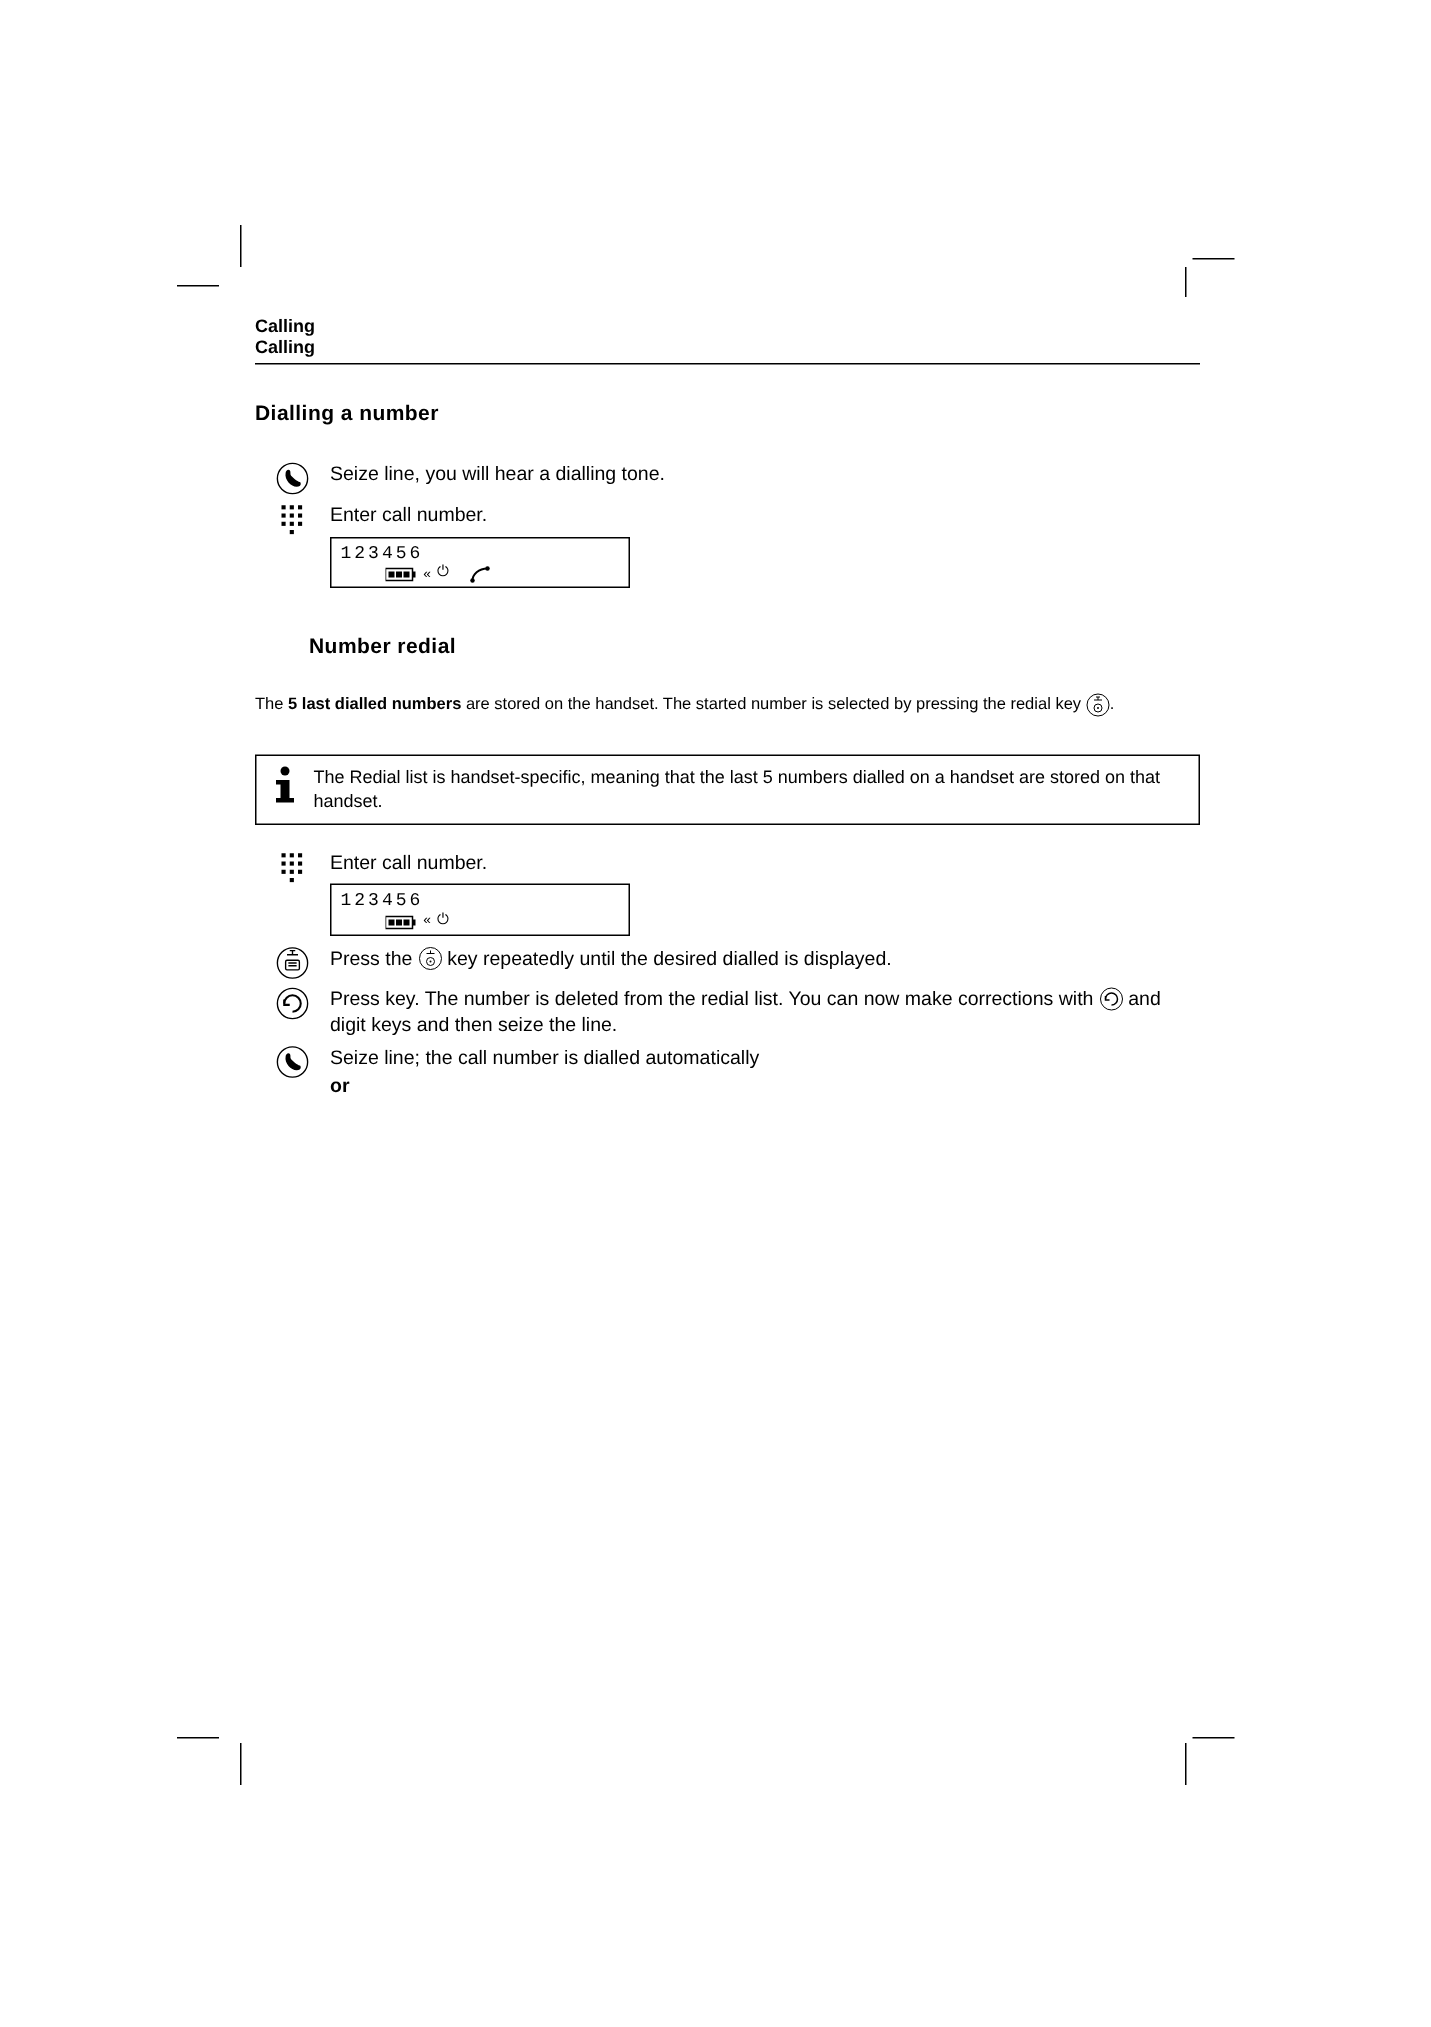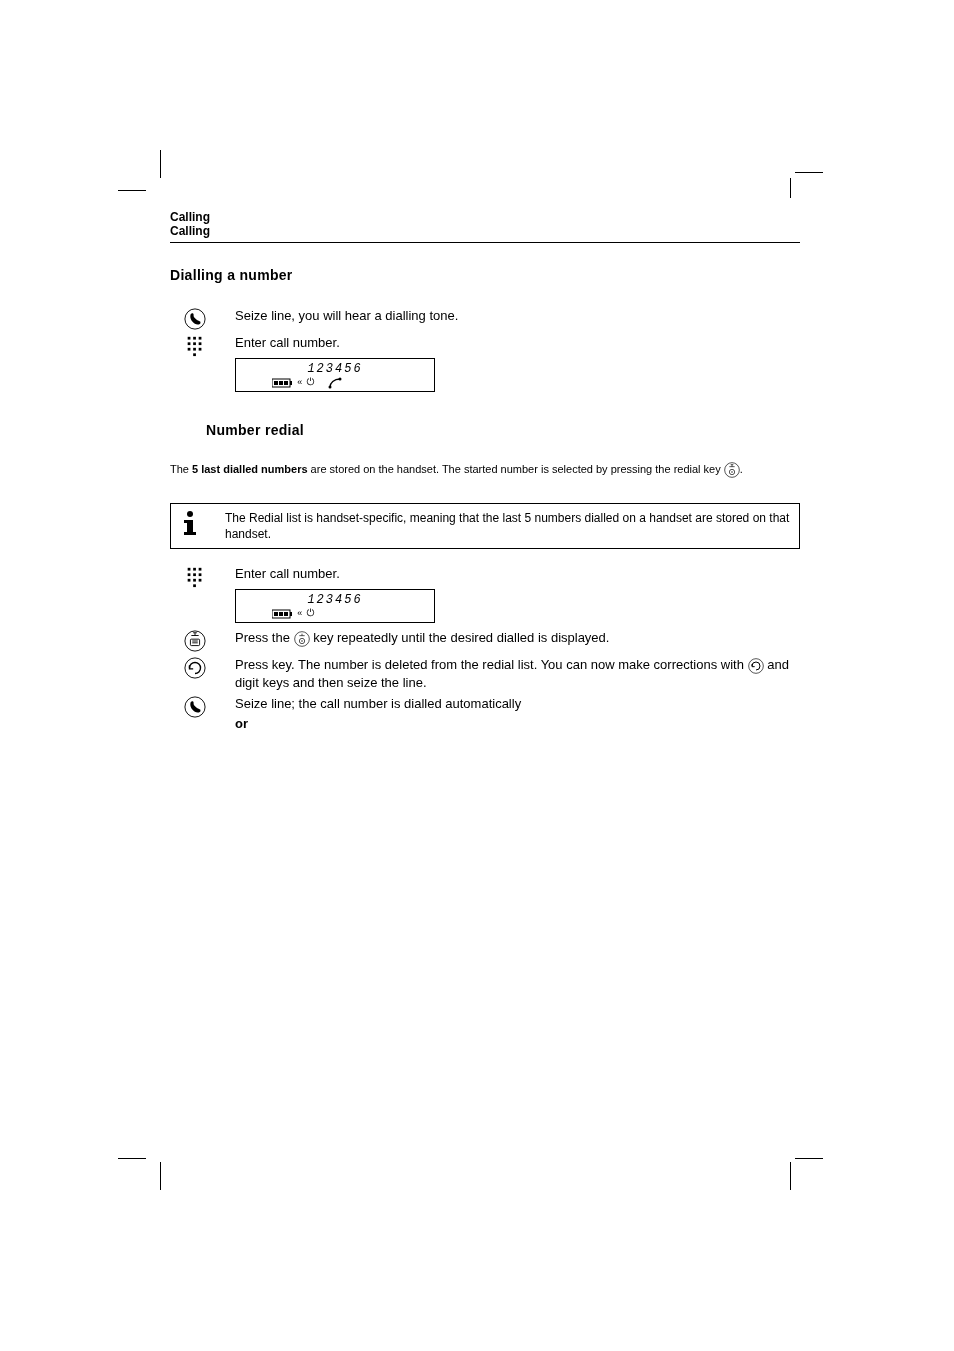--- a/index.html
+++ b/index.html
@@ -44,60 +44,57 @@
   .step-icon-col {
     width: 50px;
     display: flex;
     justify-content: center;
     padding-top: 1px;
   }
   .step-text-col {
     flex: 1;
     font-size: 13px;
     line-height: 1.35;
-    margin-left: 15px;
   }
   .step-text-col .subtext {
     font-weight: bold;
     margin-top: 2px;
   }
   .display-panel {
     border: 1px solid #000;
     width: 200px;
     padding: 3px 6px 2px 6px;
     margin: 6px 0 2px 0;
     font-family: "Courier New", monospace;
     font-size: 12px;
     letter-spacing: 1px;
     line-height: 1.2;
     position: relative;
   }
   .display-number {
-    font-style: italic;
     letter-spacing: 2px;
-    text-align: center;
   }
   .display-icons {
     display: flex;
     align-items: center;
     gap: 3px;
     margin-top: 1px;
     margin-left: 30px;
   }
   .icon-power {
     font-size: 10px;
   }
   svg { display: block; }
   .info-box {
     border: 1px solid #000;
     padding: 6px 8px;
     margin: 8px 0 16px 0;
     display: flex;
     align-items: flex-start;
-    gap: 22px;
+    gap: 6px;
     font-size: 12px;
     line-height: 1.35;
   }
   .info-icon {
     width: 24px;
     flex-shrink: 0;
   }
 </style>
 </head>
 <body>

